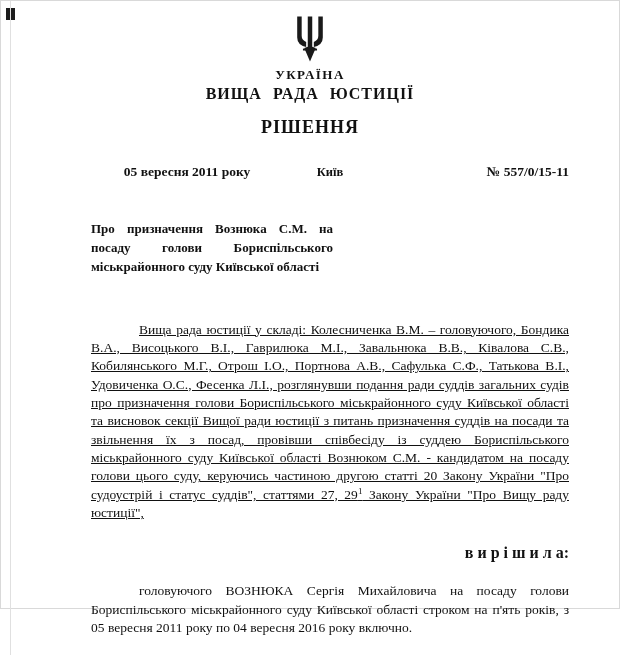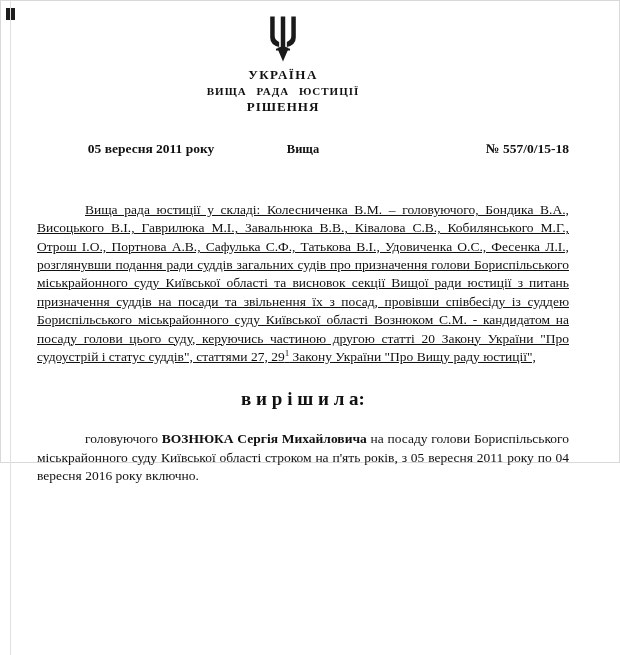--- a/index.html
+++ b/index.html
@@ -9,24 +9,24 @@
     height: 655px;
     font-family: "Liberation Serif", "DejaVu Serif", serif;
     color: #111111;
     position: relative;
     overflow: hidden;
   }
   .page {
     position: absolute;
     top: 0; left: 0;
     width: 620px;
-    height: 463px;
+    height: 609px;
     background: #ffffff;
     border: 1px solid #d9d9d9;
-    padding: 10px 50px 18px 36px;
+    padding: 10px 50px 18px 90px;
   }
   .scan-mark {
     position: absolute;
     top: 7px;
     left: 5px;
     width: 9px;
     height: 12px;
     background: #1c1c1c;
   }
   .scan-line {
@@ -50,30 +50,30 @@
     margin-bottom: 4px;
   }
   .emblem svg { width: 100%; height: 100%; }
   .country {
     font-weight: bold;
     font-size: 13px;
     letter-spacing: 1.5px;
   }
   .authority {
     font-weight: bold;
-    font-size: 11px;
+    font-size: 16px;
     letter-spacing: 1px;
     word-spacing: 6px;
     margin-top: 2px;
   }
   .doc-type {
     font-weight: bold;
-    font-size: 13px;
+    font-size: 18px;
     letter-spacing: 1px;
-    margin-top: 2px;
+    margin-top: 14px;
   }
   .date-row {
     display: flex;
     align-items: baseline;
     margin-top: 26px;
     font-weight: bold;
     font-size: 13.5px;
   }
   .date-row .left  { flex: 1; text-align: right;  white-space: nowrap; }
   .date-row .mid   { flex: 1; text-align: center; font-size: 12.5px; white-space: nowrap; }
@@ -94,32 +94,32 @@
     text-indent: 48px;
     text-decoration: underline;
   }
   .body-par sup {
     font-size: 9px;
     vertical-align: super;
     line-height: 0;
   }
   .resolution {
     margin-top: 22px;
-    text-align: center;
+    text-align: right;
     font-weight: bold;
-    font-size: 19px;
+    font-size: 16px;
   }
   .operative {
     margin-top: 20px;
     font-size: 13.5px;
     line-height: 1.36;
     text-align: justify;
     text-indent: 48px;
   }
-  .operative .name { font-weight: bold; }
+  .operative .name { font-weight: normal; }
 </style>
 </head>
 <body>
 
 <div class="page">
 
   <div class="scan-mark"></div>
   <div class="scan-line"></div>
 
   <div class="header">
@@ -132,24 +132,25 @@
         <rect x="54" y="100" width="18" height="6"></rect>
       </svg>
     </span>
     <div class="country">УКРАЇНА</div>
     <div class="authority">ВИЩА РАДА ЮСТИЦІЇ</div>
     <div class="doc-type">РІШЕННЯ</div>
   </div>
 
   <div class="date-row">
     <span class="left">05 вересня 2011 року</span>
-    <span class="mid">Вища</span>
-    <span class="right">№ 557/0/15-18</span>
+    <span class="mid">Київ</span>
+    <span class="right">№ 557/0/15-11</span>
   </div>
 
+  <div class="subject">Про призначення Вознюка С.М. на посаду голови Бориспільського міськрайонного суду Київської області</div>
 
   <p class="body-par"><span>Вища рада юстиції у складі: Колесниченка В.М. – головуючого, Бондика В.А., Висоцького В.І., Гаврилюка М.І., Завальнюка В.В., Ківалова С.В., Кобилянського М.Г., Отрош І.О., Портнова А.В., Сафулька С.Ф., Татькова В.І., Удовиченка О.С., Фесенка Л.І., розглянувши подання ради суддів загальних судів про призначення голови Бориспільського міськрайонного суду Київської області та висновок секції Вищої ради юстиції з питань призначення суддів на посади та звільнення їх з посад, провівши співбесіду із суддею Бориспільського міськрайонного суду Київської області Вознюком С.М. - кандидатом на посаду голови цього суду, керуючись частиною другою статті 20 Закону України "Про судоустрій і статус суддів", статтями 27, 29</span><sup>1</sup><span> Закону України "Про Вищу раду юстиції",</span></p>
 
   <div class="resolution">в и р і ш и л а:</div>
 
   <p class="operative"><span>головуючого </span><span class="name">ВОЗНЮКА Сергія Михайловича</span><span> на посаду голови Бориспільського міськрайонного суду Київської області строком на п'ять років, з 05 вересня 2011 року по 04 вересня 2016 року включно.</span></p>
 
 </div>
 
 </body></html>

